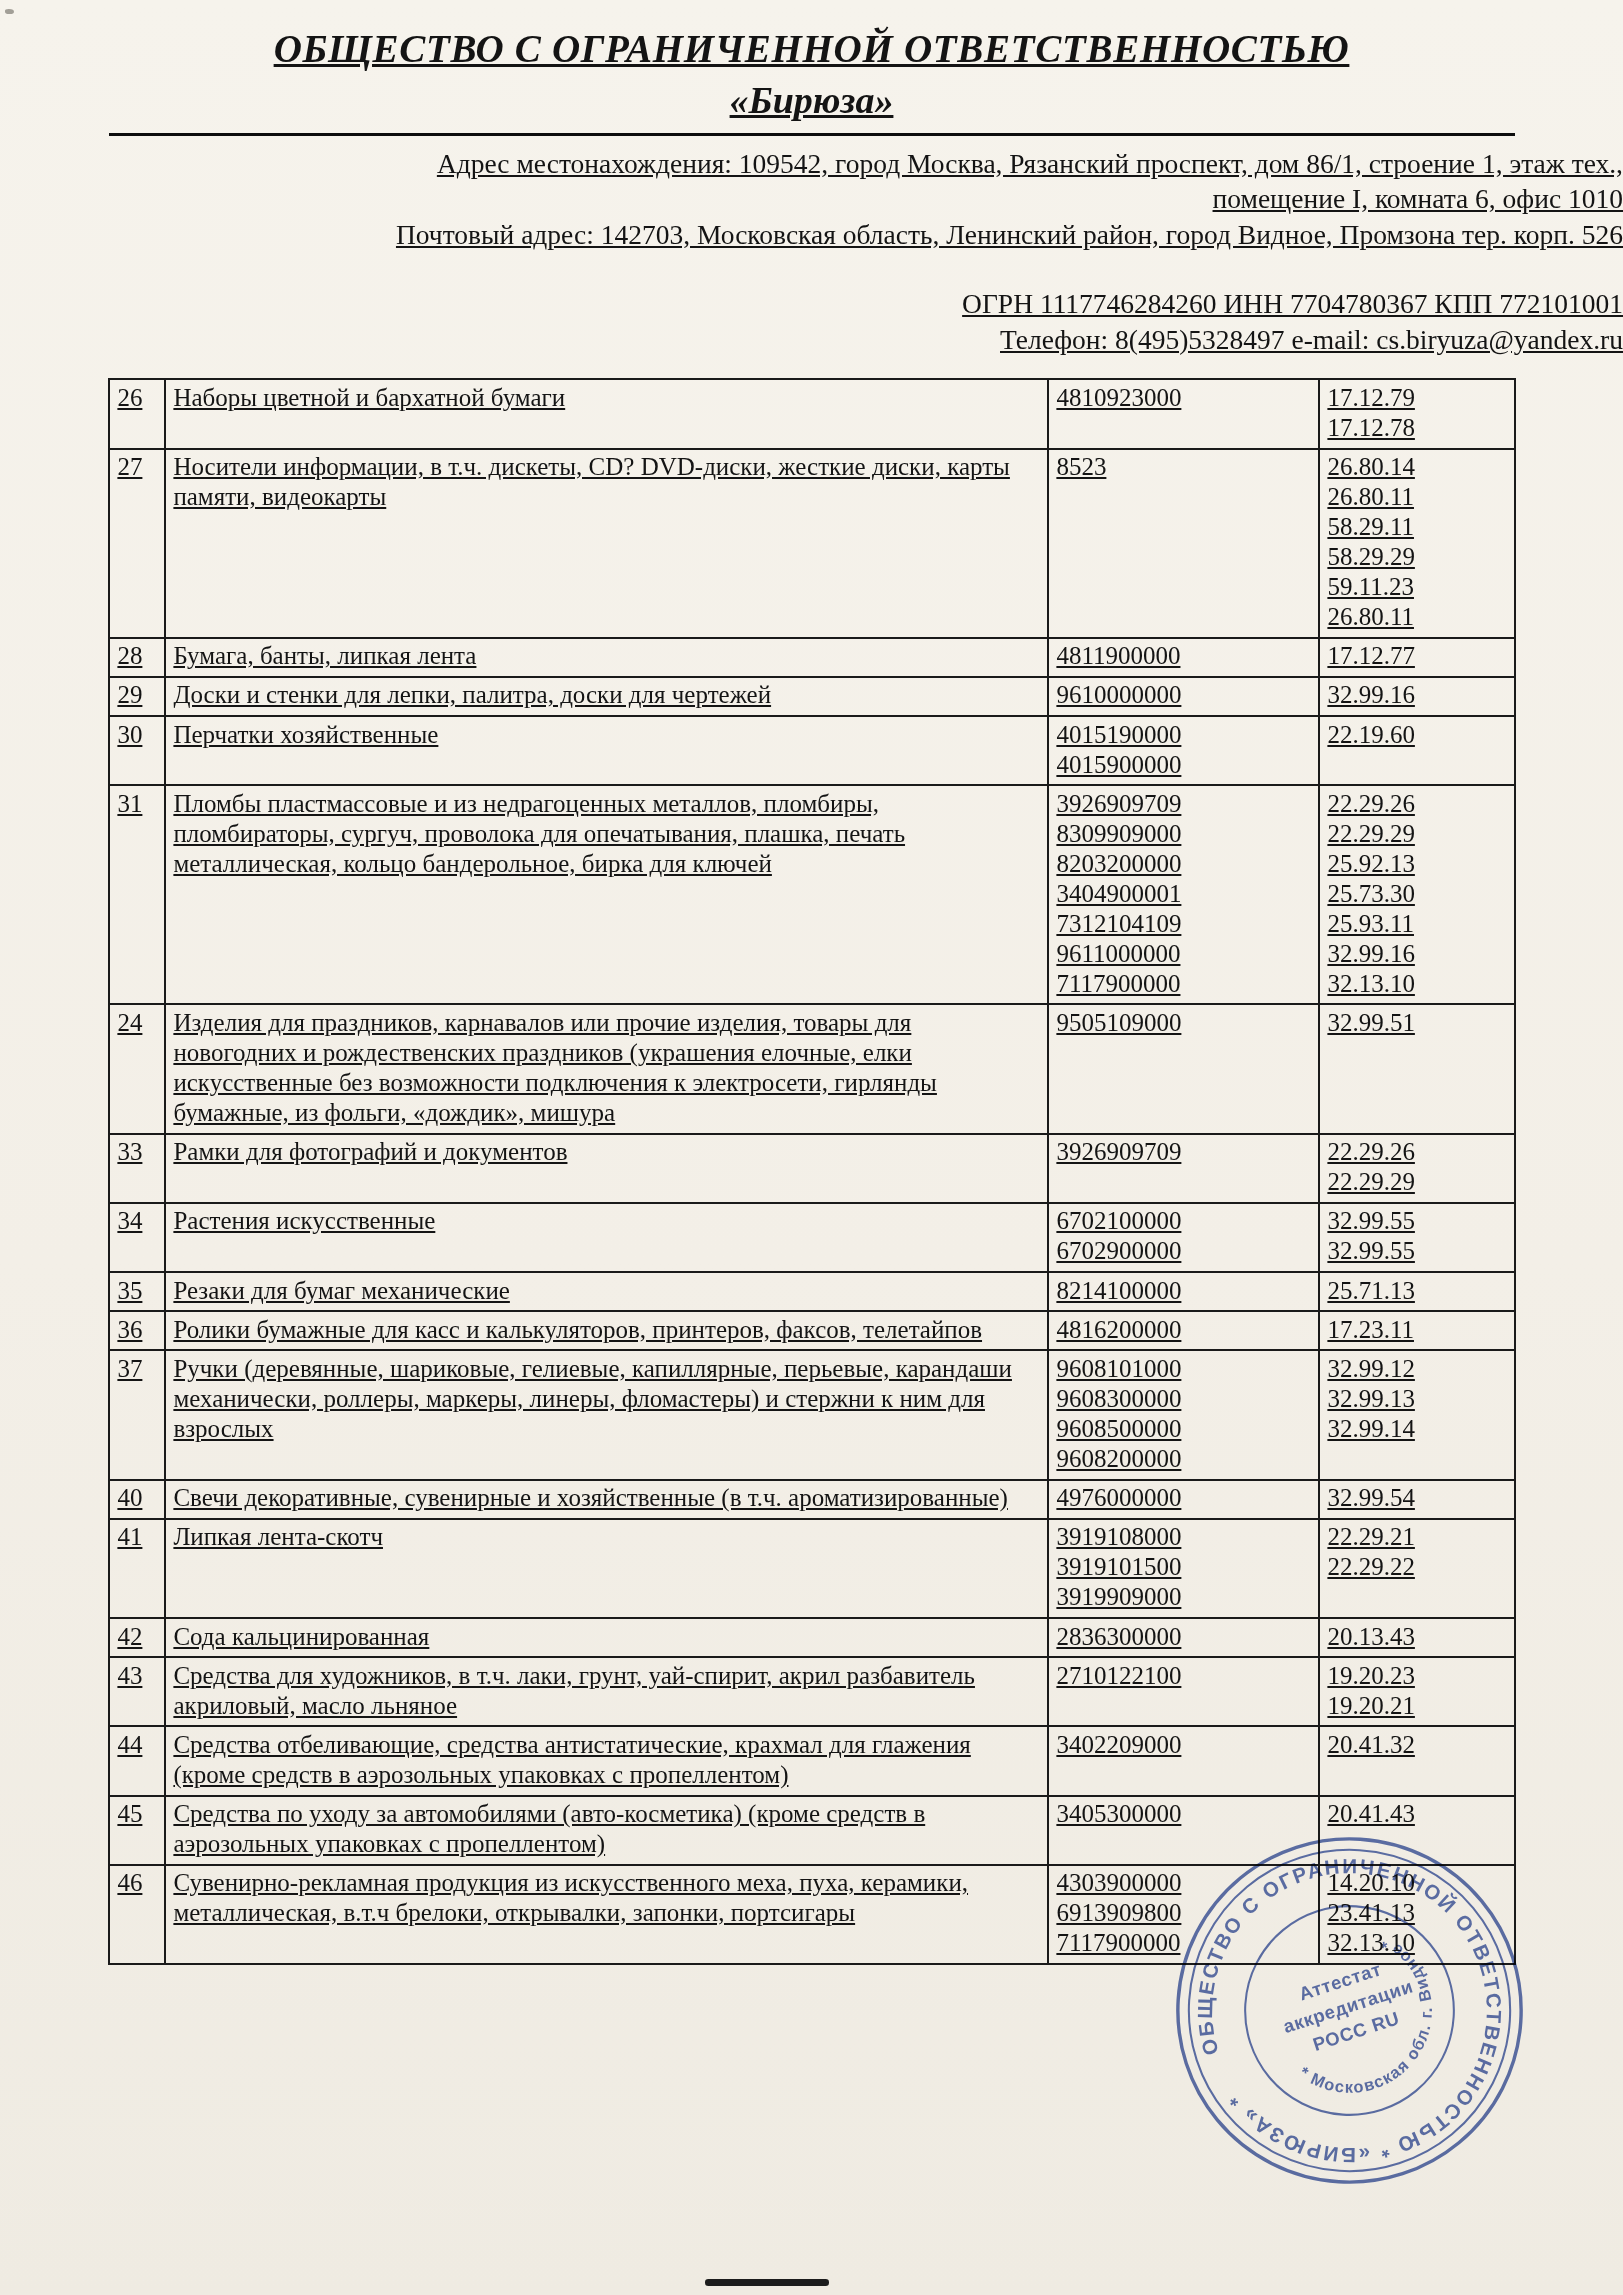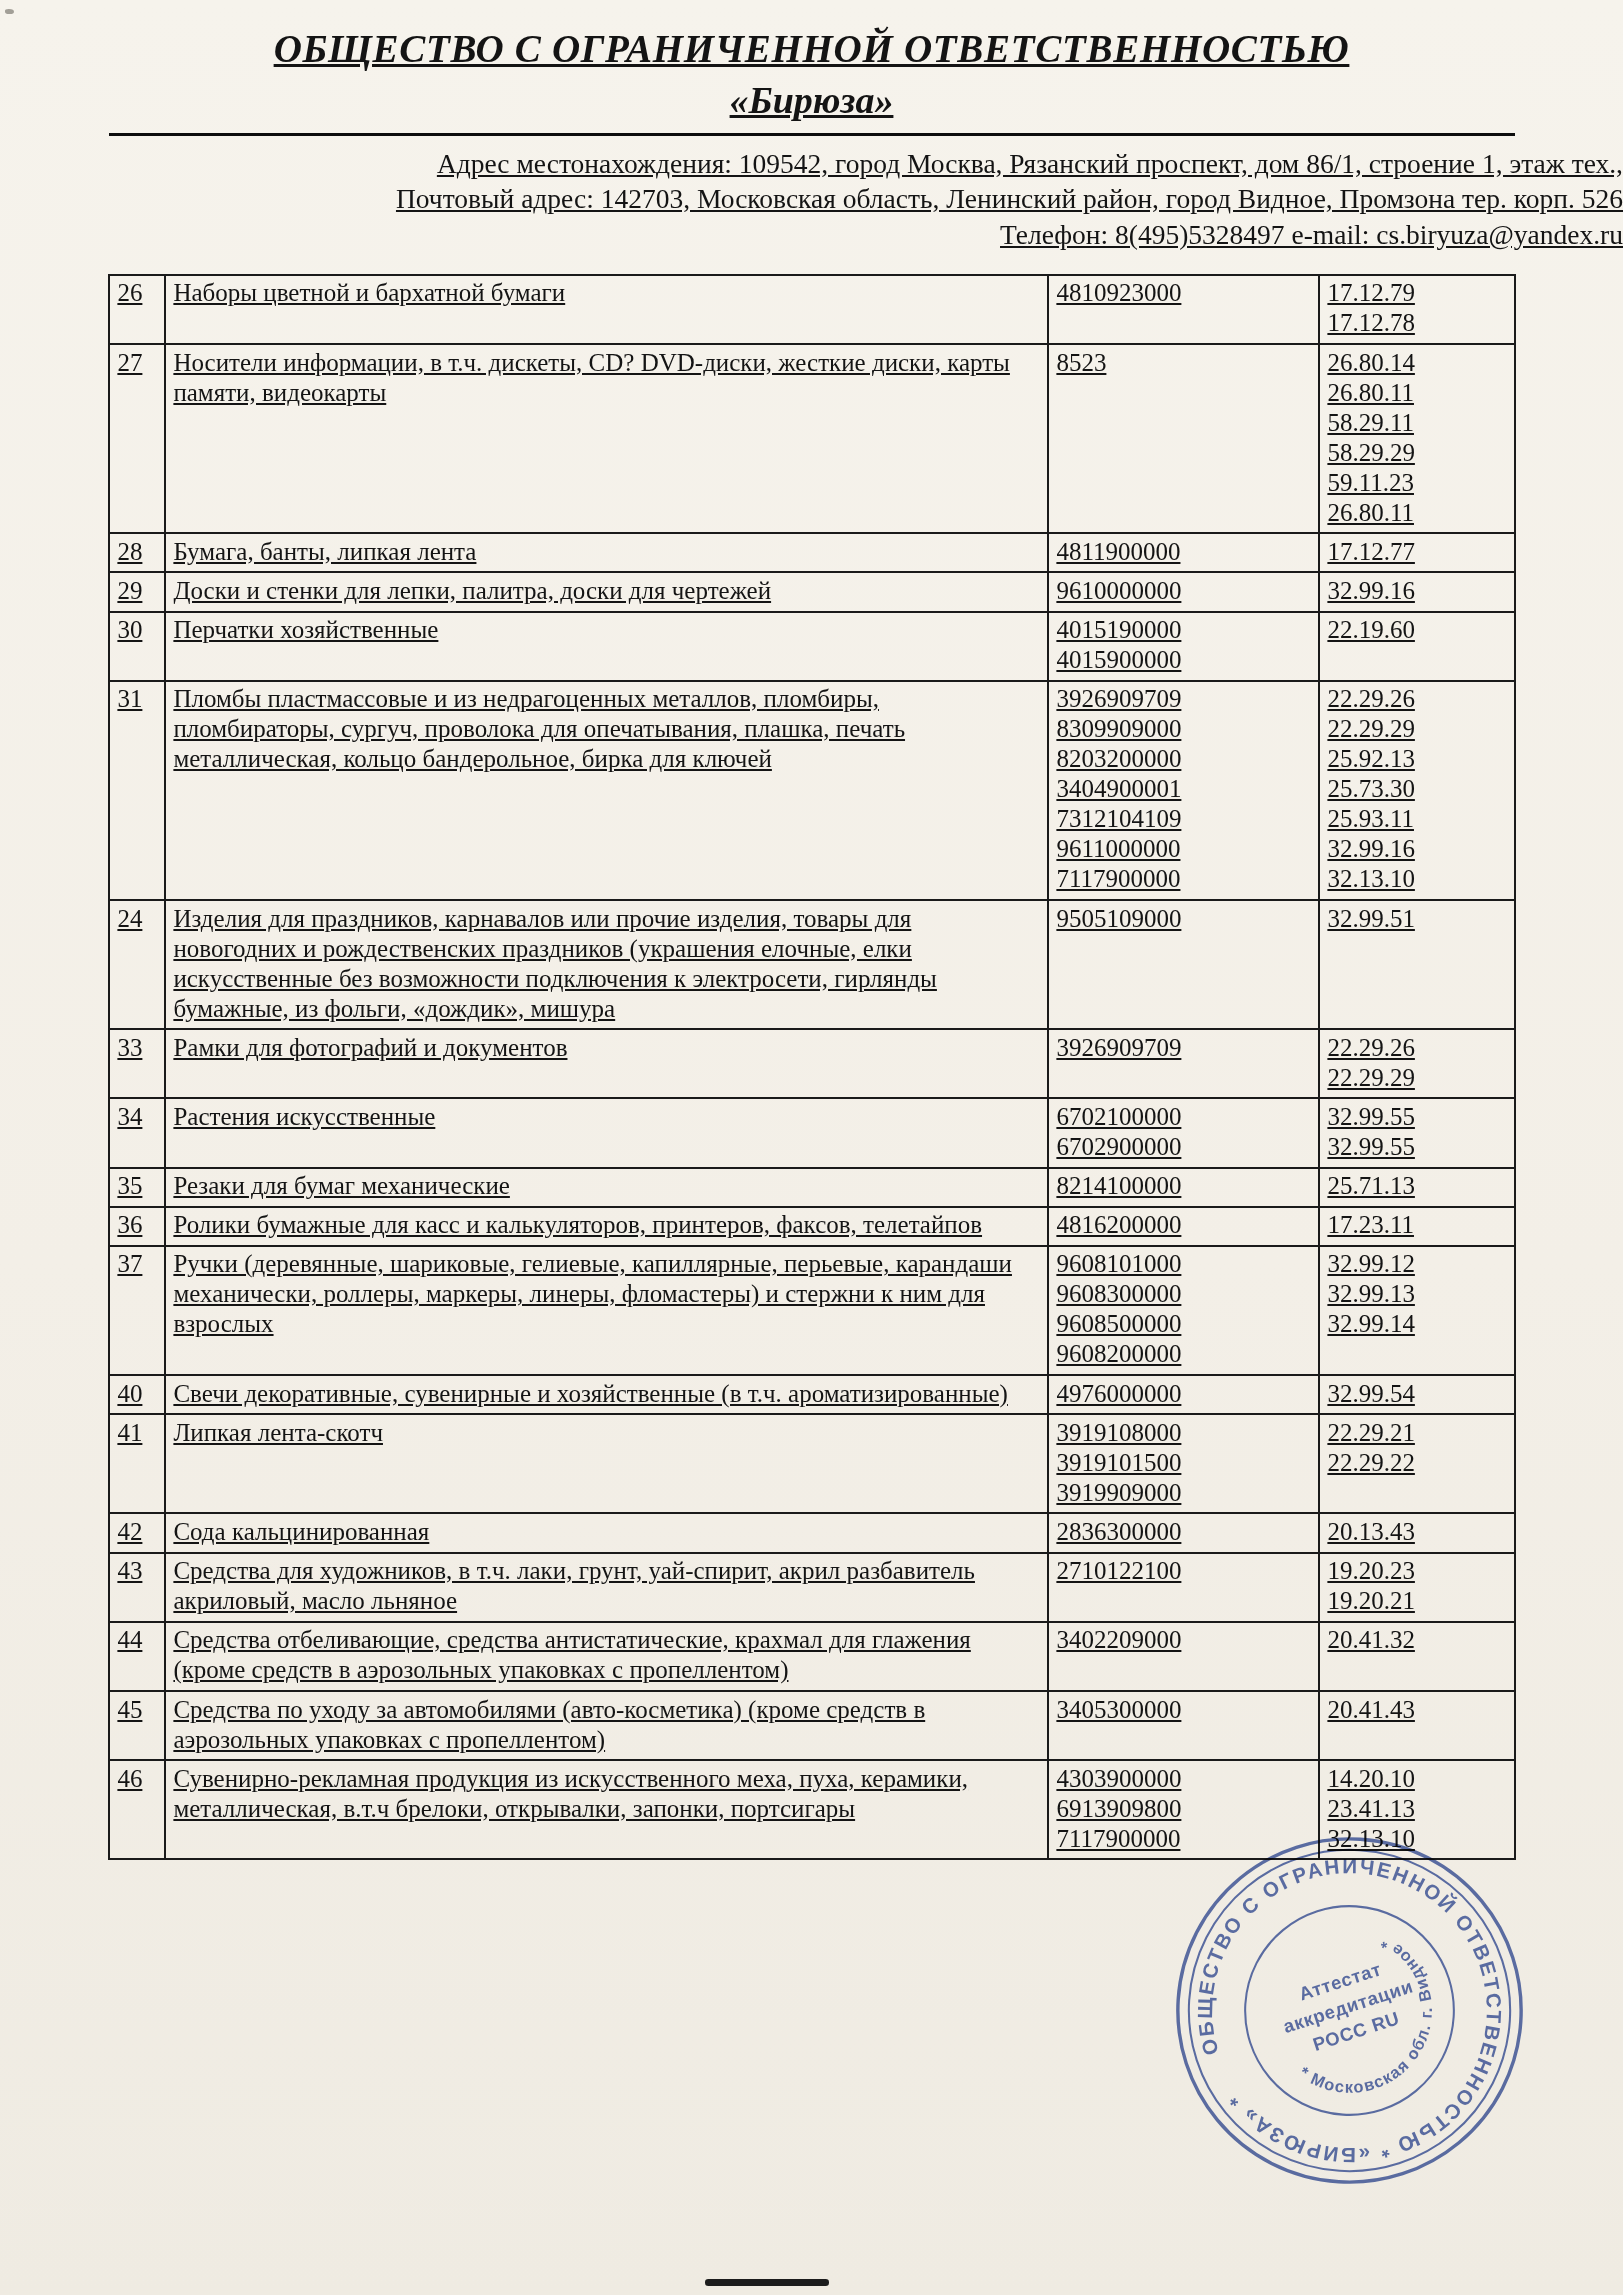--- a/index.html
+++ b/index.html
@@ -111,21 +111,23 @@
 
 <div class="page">
 
   <span class="corner-mark"></span>
 
   <header class="doc-header">
     <div class="org-type">ОБЩЕСТВО С ОГРАНИЧЕННОЙ ОТВЕТСТВЕННОСТЬЮ</div>
     <div class="org-name">«Бирюза»</div>
     <div class="header-rule"></div>
     <div class="addr">Адрес местонахождения: 109542, город Москва, Рязанский проспект, дом 86/1, строение 1, этаж тех.,</div>
+    <div class="addr">помещение I, комната 6, офис 1010</div>
     <div class="addr">Почтовый адрес: 142703, Московская область, Ленинский район, город Видное, Промзона тер. корп. 526</div>
+    <div class="reg">ОГРН 1117746284260 ИНН 7704780367 КПП 772101001</div>
     <div class="contact">Телефон: 8(495)5328497 e-mail: cs.biryuza@yandex.ru</div>
   </header>
 
   <table class="items-table">
     <colgroup>
       <col style="width:56px">
       <col style="width:883px">
       <col style="width:271px">
       <col style="width:196px">
     </colgroup>

